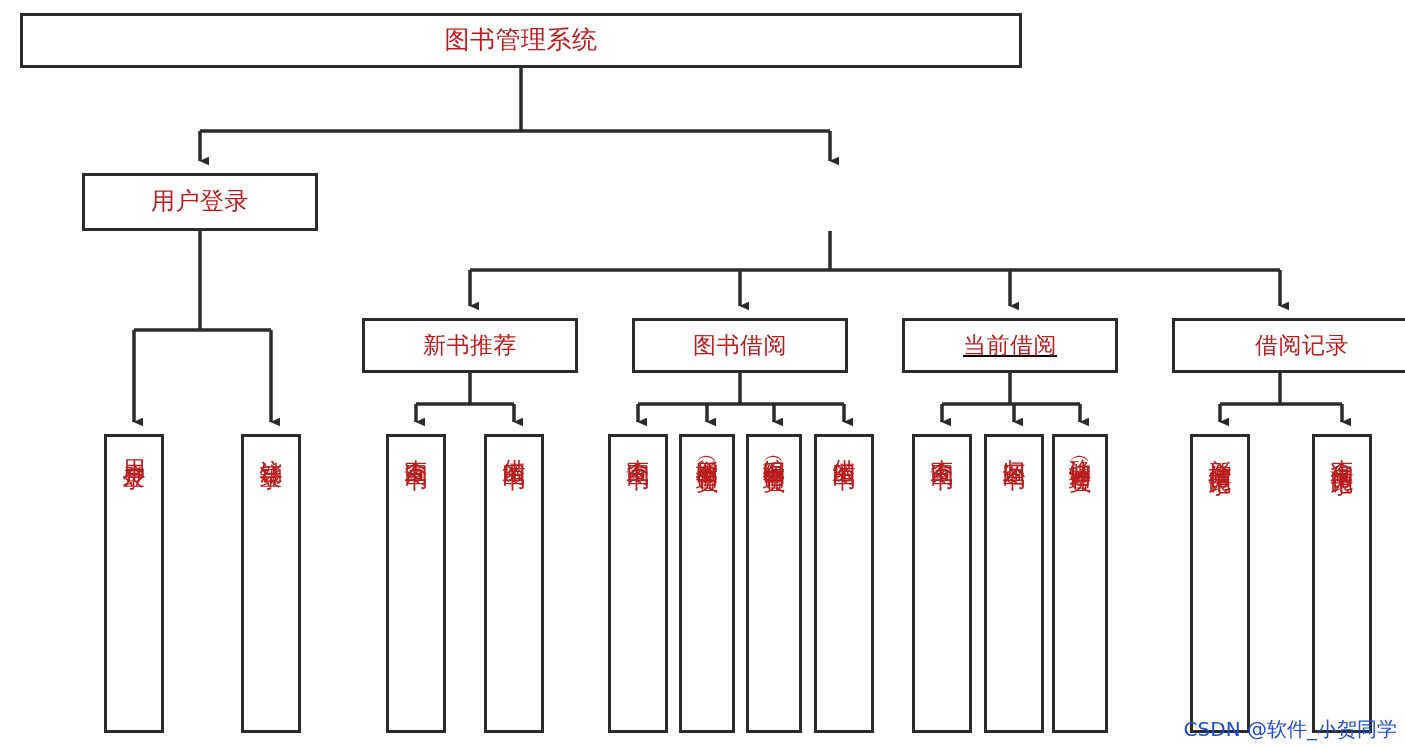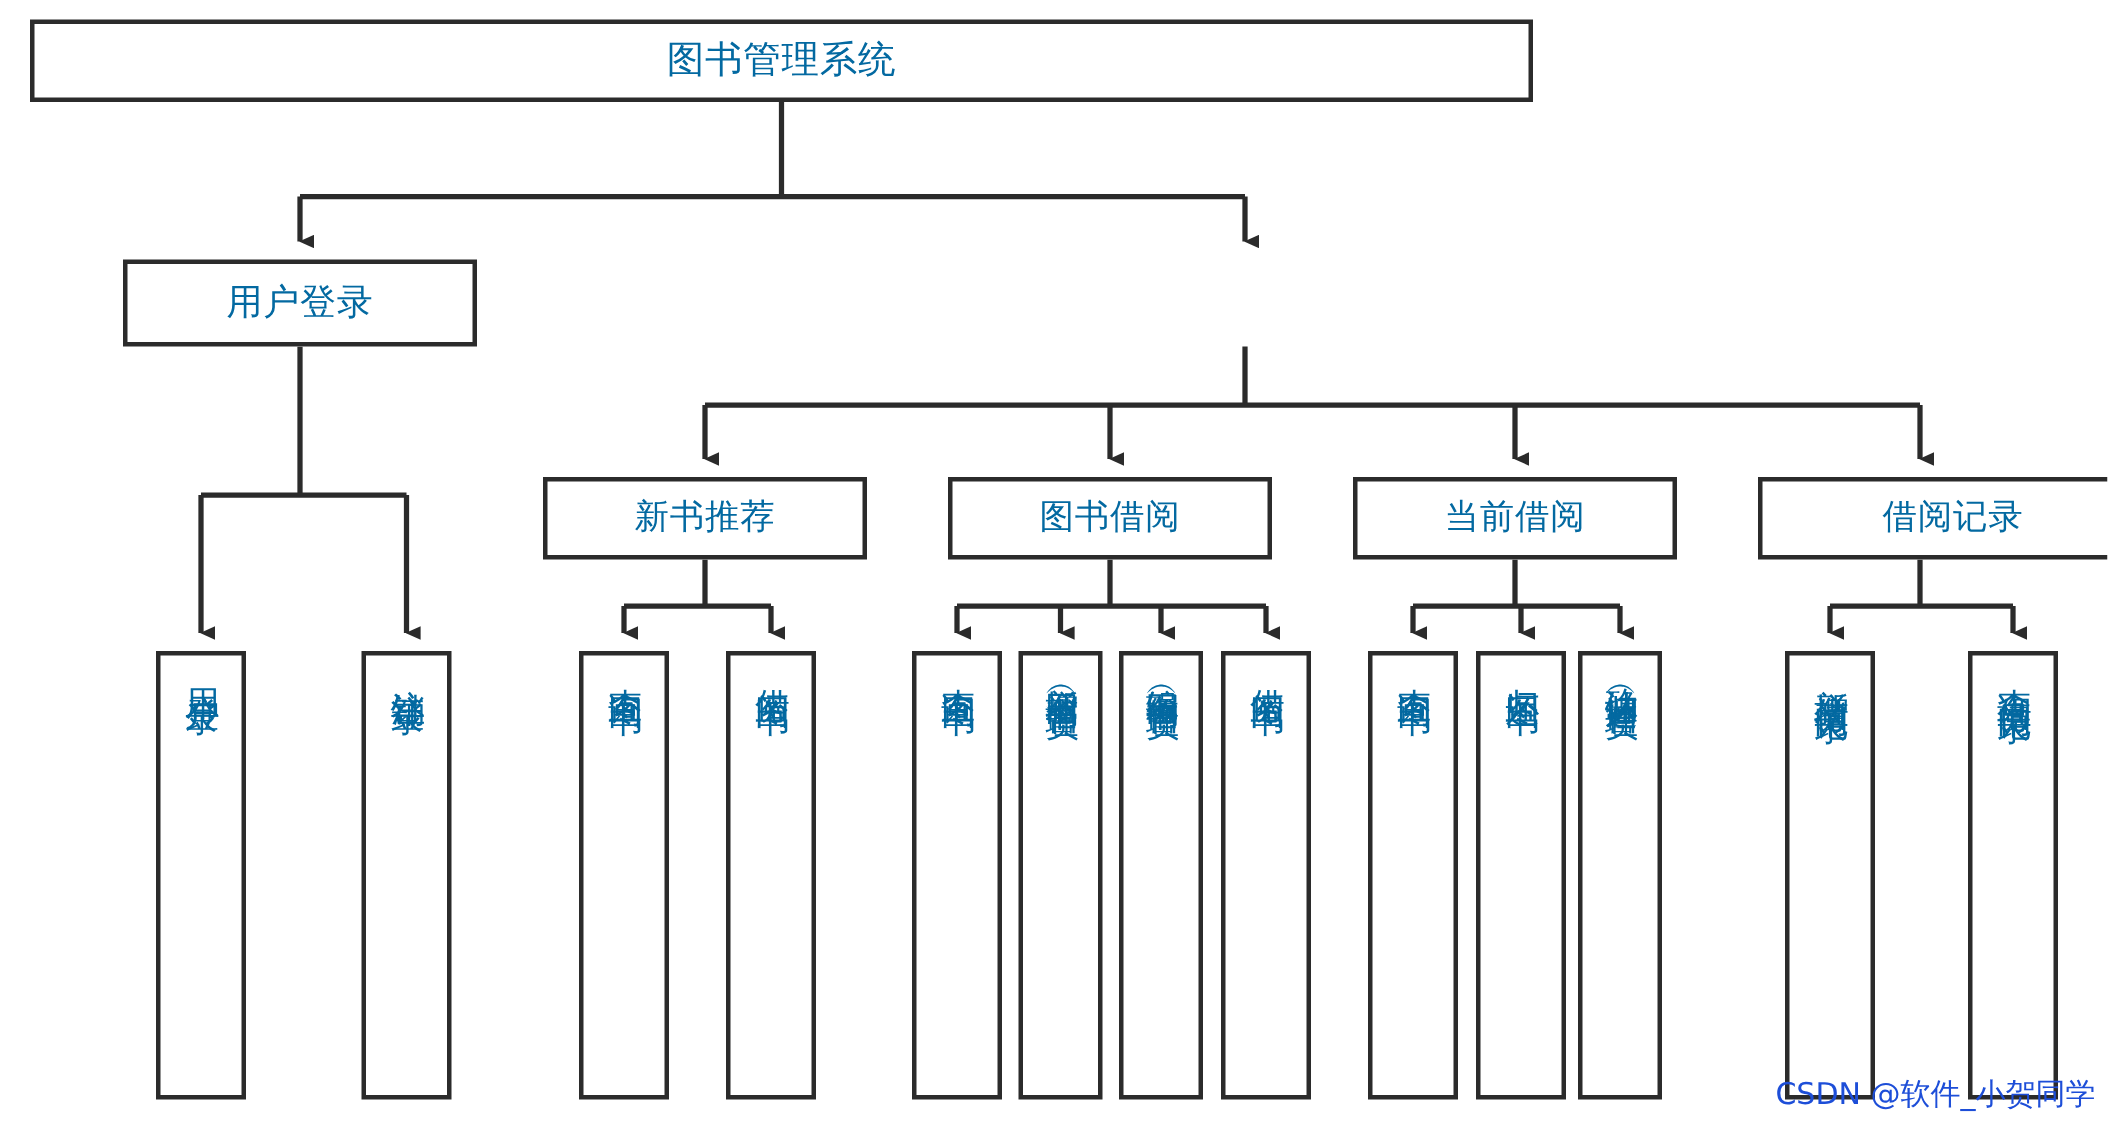--- a/index.html
+++ b/index.html
@@ -30,21 +30,21 @@
     position: absolute;
     box-sizing: border-box;
     background: #ffffff;
     border: 3px solid #2b2b2b;
     display: flex;
     align-items: center;
     justify-content: center;
     overflow: hidden;
   }
   .node-label {
-    color: #0369a1;
+    color: #b91c1c;
     letter-spacing: 0.5px;
     white-space: nowrap;
     text-align: center;
     line-height: 1.05;
   }
   
   .level-root .node-label { font-size: 25px; }
   .level-1 .node-label   { font-size: 24px; }
   .level-2 .node-label   { font-size: 23px; }
   
@@ -155,21 +155,21 @@
   <div class="node level-1" style="left: 82px; top: 173px; width: 236px; height: 58px;">
     <span class="node-label">用户登录</span>
   </div>
 
   <div class="node level-2" style="left: 362px; top: 318px; width: 216px; height: 55px;">
     <span class="node-label">新书推荐</span>
   </div>
   <div class="node level-2" style="left: 632px; top: 318px; width: 216px; height: 55px;">
     <span class="node-label">图书借阅</span>
   </div>
-  <div class="node level-2" style="left: 902px; top: 318px; width: 216px; height: 55px;">
+  <div class="node level-2" style="left: 902px; top: 318px; width: 216px; height: 55px; text-decoration: underline;">
     <span class="node-label">当前借阅</span>
   </div>
   <div class="node level-2" style="left: 1172px; top: 318px; width: 260px; height: 55px;">
     <span class="node-label">借阅记录</span>
   </div>
 
   <div class="node level-leaf" style="left: 104px; top: 434px; width: 60px; height: 299px;">
     <span class="node-label">用户登录</span>
   </div>
   <div class="node level-leaf" style="left: 241px; top: 434px; width: 60px; height: 299px;">

